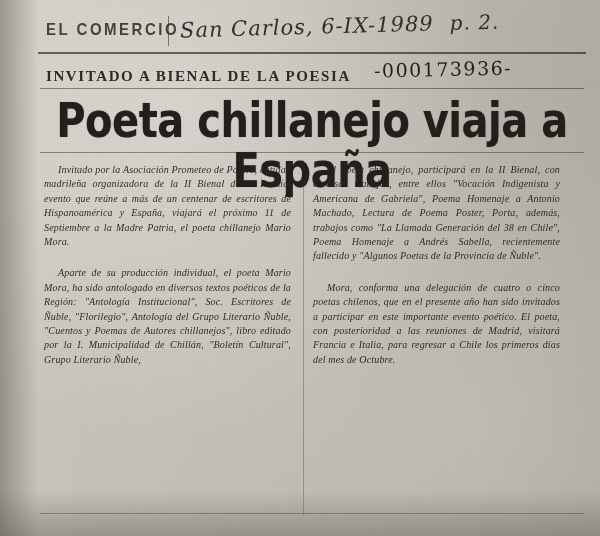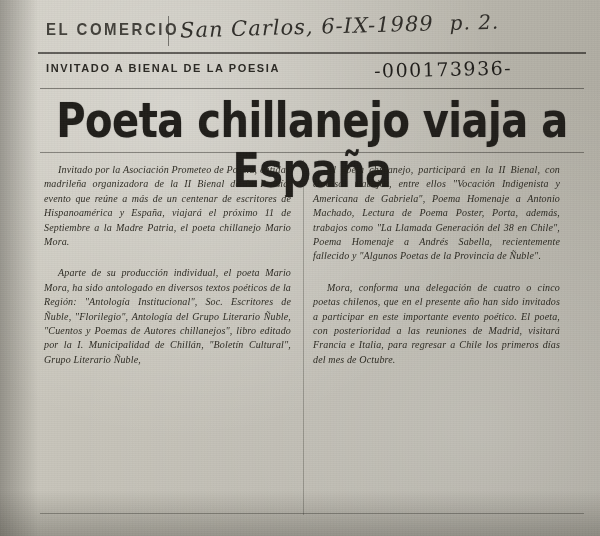--- a/index.html
+++ b/index.html
@@ -93,23 +93,23 @@
   }
 
   
   .kicker-row {
     position: absolute;
     left: 44px; top: 60px; right: 16px;
     height: 26px;
   }
   .kicker {
     position: absolute;
-    left: 2px; top: 2px;
-    font-family: Liberation Sans, sans-serif;
-    font-size: 11px;
+    left: 2px; top: 8px;
+    font-family: Liberation Serif, serif;
+    font-size: 15px;
     letter-spacing: 1.6px;
     color: #2b2924;
     font-weight: 600;
   }
   .stamp {
     position: absolute;
     left: 330px; top: -2px;
     font-family: "DejaVu Serif", serif;
     font-size: 19px;
     color: #1f1d1a;

